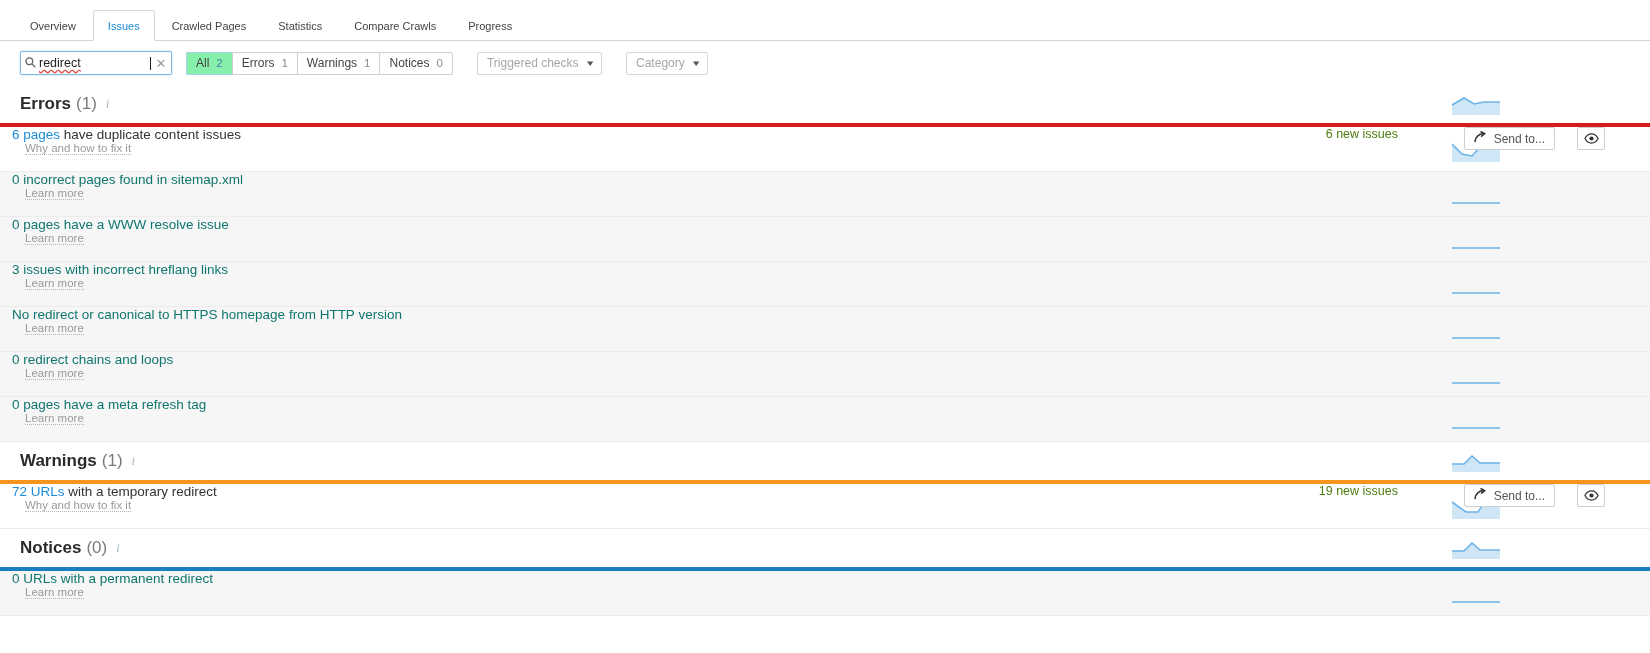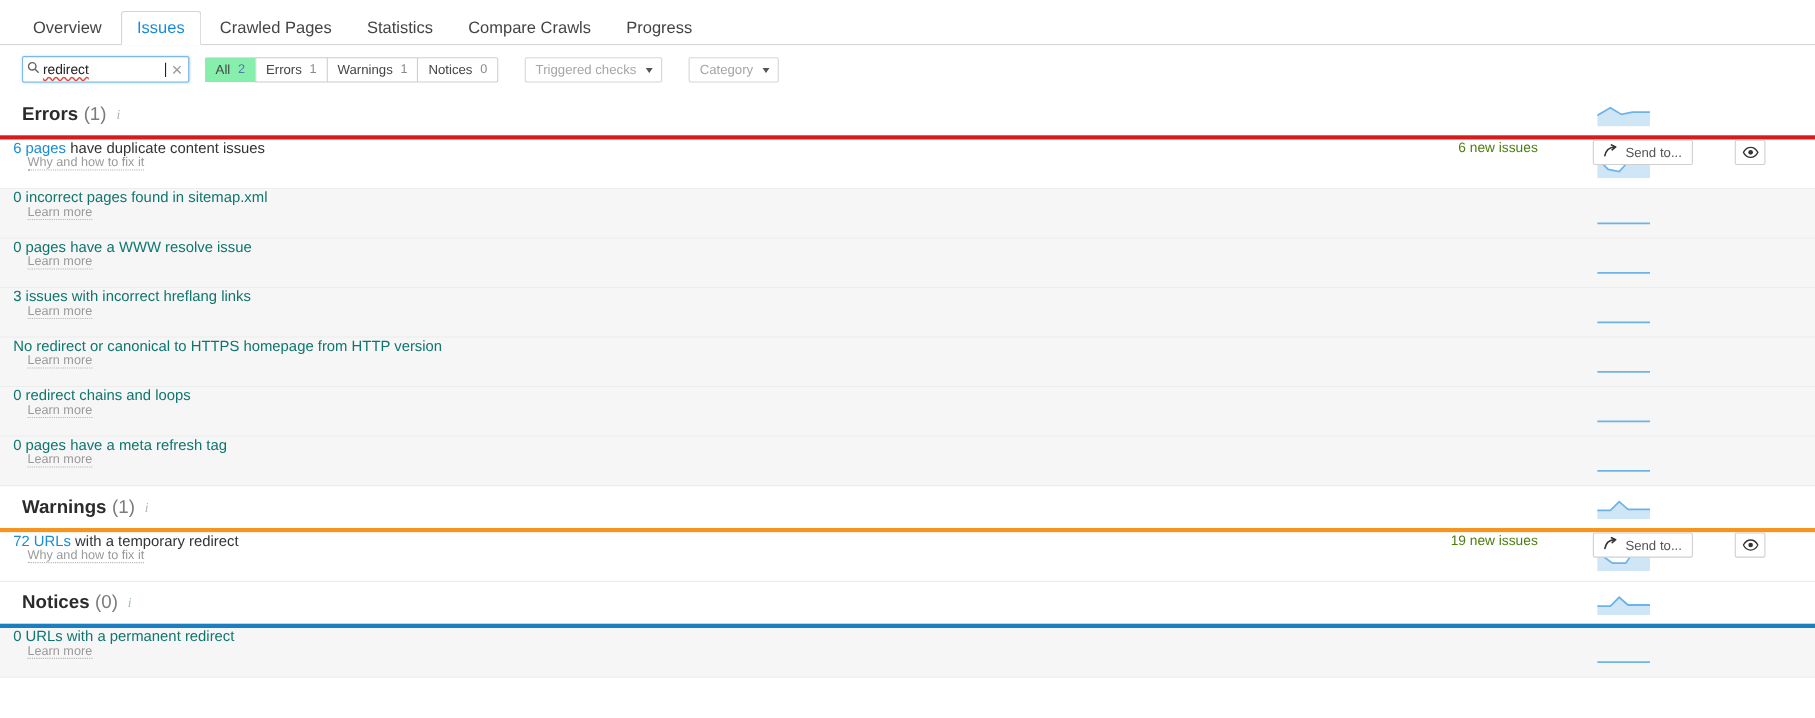--- a/index.html
+++ b/index.html
@@ -15,21 +15,21 @@
   
   .tabbar {
     position: relative;
     height: 41px;
     border-bottom: 1px solid #d5d5d5;
     display: flex;
     align-items: flex-end;
     padding-left: 15px;
   }
   .tab {
-    font-size: 15px;
+    font-size: 11px;
     color: #444;
     padding: 0 14px;
     height: 30px;
     line-height: 30px;
     margin-right: 2px;
     border: 1px solid transparent;
     border-bottom: none;
     cursor: pointer;
     white-space: nowrap;
     text-align: center;
@@ -195,21 +195,21 @@
     font-size: 12.5px;
     color: #4d7c0f;
     cursor: pointer;
     white-space: nowrap;
   }
   .row-spark { position: absolute; left: 1452px; top: 9px; }
   .row-flat  { position: absolute; left: 1452px; top: 9px; }
 
   .sendto {
     position: absolute;
-    right: 111px;
+    right: 95px;
     height: 23px;
     border: 1px solid #cfcfcf;
     border-radius: 2px;
     background: #fff;
     display: flex; align-items: center;
     padding: 0 9px;
     font-size: 12px;
     color: #555;
     cursor: pointer;
     white-space: nowrap;

